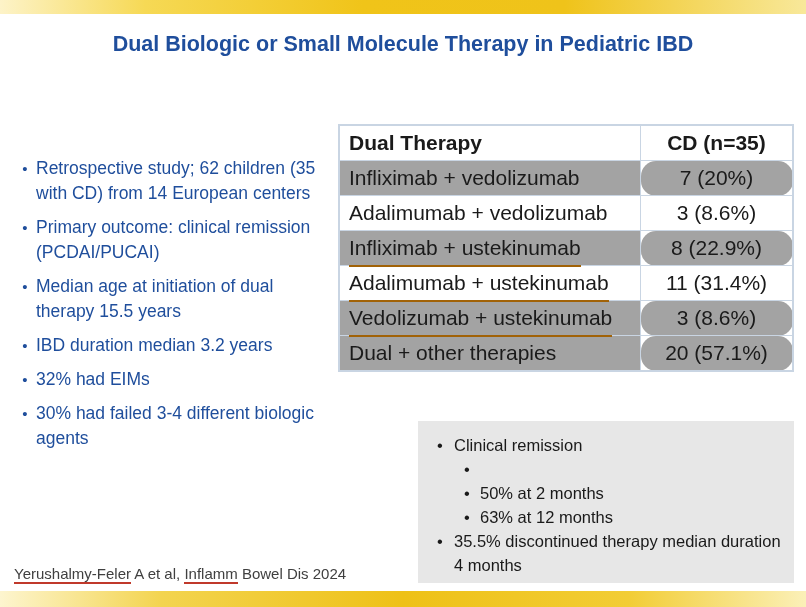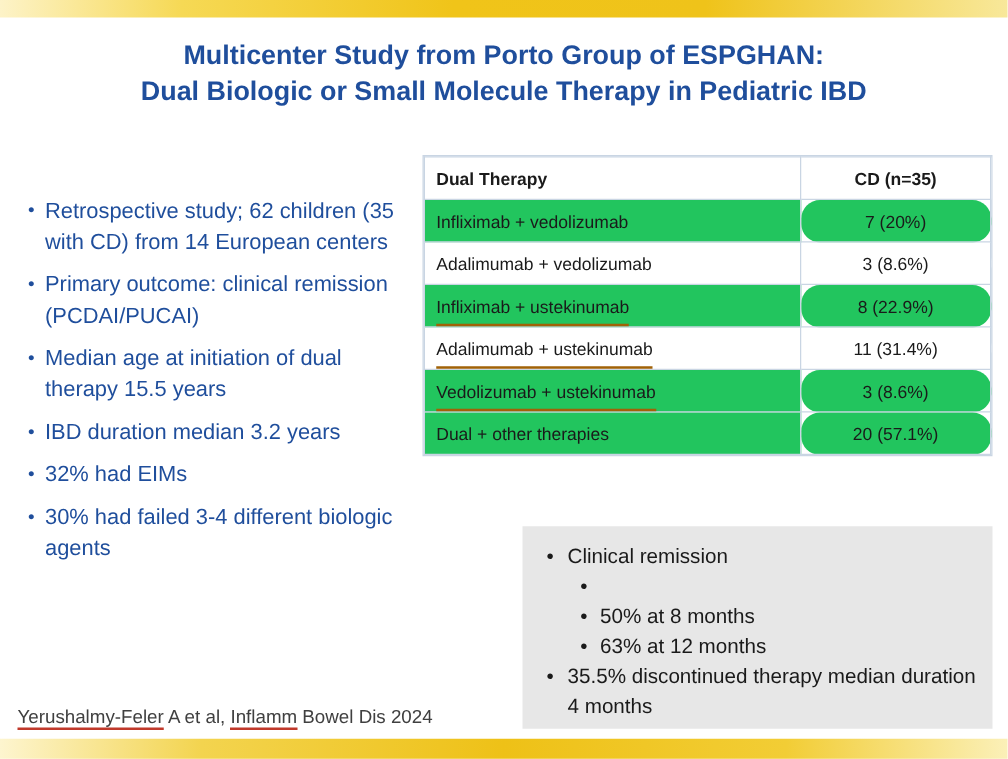--- a/index.html
+++ b/index.html
@@ -81,40 +81,40 @@
     position: absolute;
     left: 338px;
     top: 124px;
     width: 456px;
     border: 1px solid #c9d5e3;
     box-sizing: border-box;
   }
   table.dual {
     border-collapse: collapse;
     width: 100%;
-    font-size: 14px;
+    font-size: 21px;
     color: #1a1a1a;
   }
   table.dual th, table.dual td {
     border: 1px solid #c9d5e3;
     padding: 5px 9px;
     height: 23px;
   }
   table.dual th {
     background: #ffffff;
     font-weight: bold;
     text-align: left;
   }
   table.dual th.num { text-align: center; }
   table.dual td.num {
     text-align: center;
     width: 133px;
     border-radius: 15px;
   }
-  table.dual tr.alt td { background: #22c55e; }
+  table.dual tr.alt td { background: #a3a3a3; }
   table.dual tr td { background: #ffffff; }
   .underline-red {
     border-bottom: 2px solid #a16207;
     padding-bottom: 6px;
   }
 
   
   .box {
     position: absolute;
     left: 418px;
@@ -157,21 +157,20 @@
 </style>
 </head>
 <body>
 
 <div class="slide">
 
   <div class="bar-top"></div>
   <div class="bar-bottom"></div>
 
   <div class="title">
-    <span>Multicenter Study from Porto Group of ESPGHAN:</span>
     <span class="line2">Dual Biologic or Small Molecule Therapy in Pediatric IBD</span>
   </div>
 
   <div class="left-col">
     <div class="bullet">
       <span class="dot">•</span>
       <span class="btext">Retrospective study; 62 children (35 with CD) from 14 European centers</span>
     </div>
     <div class="bullet">
       <span class="dot">•</span>
@@ -235,21 +234,21 @@
   <div class="box">
     <div class="box-row">
       <span class="dot">•</span>
       <span class="btext">Clinical remission</span>
     </div>
     <div class="box-row sub">
       <span class="dot">•</span>
     </div>
     <div class="box-row sub">
       <span class="dot">•</span>
-      <span class="btext">50% at 8 months</span>
+      <span class="btext">50% at 2 months</span>
     </div>
     <div class="box-row sub">
       <span class="dot">•</span>
       <span class="btext">63% at 12 months</span>
     </div>
     <div class="box-row">
       <span class="dot">•</span>
       <span class="btext">35.5% discontinued therapy median duration 4 months</span>
     </div>
   </div>

